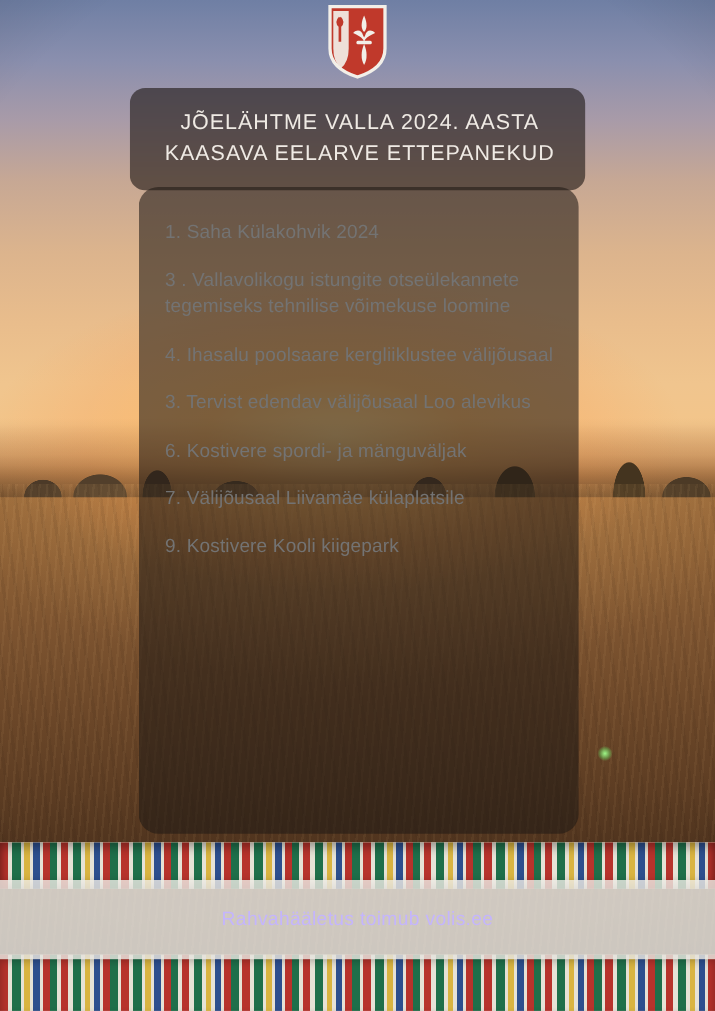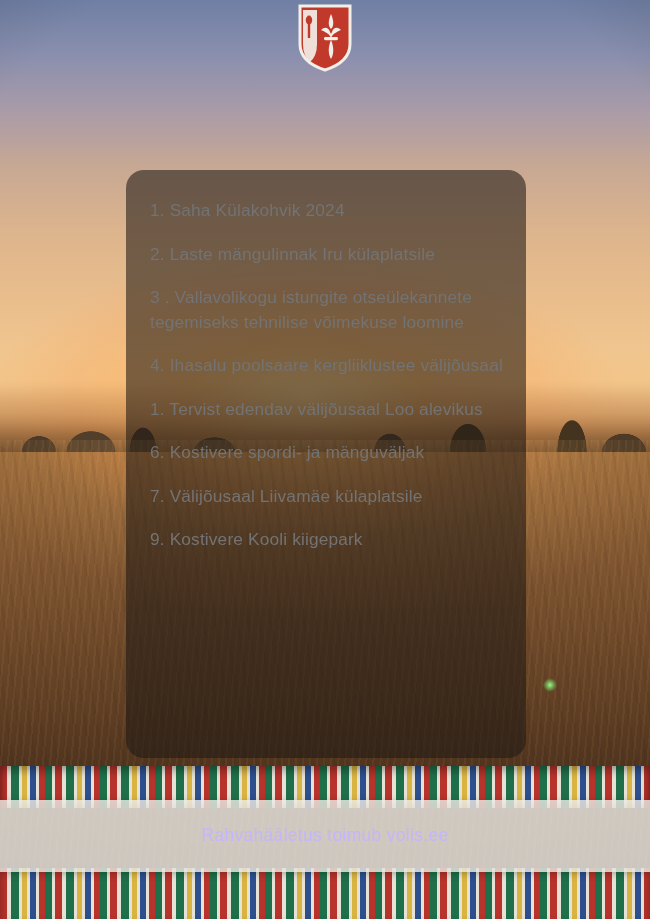--- a/index.html
+++ b/index.html
@@ -221,28 +221,31 @@
       <path d="M12 12 L12 34 M12 12 Q8 16 12 20 M12 12 Q16 16 12 20" stroke="#c0392b" stroke-width="2.4" fill="none"></path>
       <g fill="#f2efe8">
         <path d="M34 10 C31 17 31 22 34 25 C37 22 37 17 34 10 Z"></path>
         <path d="M24 26 C28 22 32 24 33 28 L34 30 L35 28 C36 24 40 22 44 26 C40 28 37 29 35 32 L34 34 L33 32 C31 29 28 28 24 26 Z"></path>
         <rect x="27" y="33" width="14" height="3.2" rx="1.4"></rect>
         <path d="M34 36 C31 43 31 50 34 55 C37 50 37 43 34 36 Z"></path>
       </g>
     </svg>
   </div>
 
+  <div class="title-card">
+    <div class="line">JÕELÄHTME VALLA 2024. AASTA</div>
+    <div class="line">KAASAVA EELARVE  ETTEPANEKUD</div>
+  </div>
 
   <div class="list-card">
     <ol>
       <li class="list-item">1. Saha Külakohvik 2024</li>
-      <li class="list-item">2. Laste mängulinnak Iru külaplatsile</li>
       <li class="list-item">3 . Vallavolikogu istungite otseülekannete tegemiseks tehnilise võimekuse loomine</li>
       <li class="list-item">4. Ihasalu poolsaare kergliiklustee välijõusaal</li>
-      <li class="list-item">1. Tervist edendav välijõusaal Loo alevikus</li>
+      <li class="list-item">3. Tervist edendav välijõusaal Loo alevikus</li>
       <li class="list-item">6. Kostivere spordi- ja mänguväljak</li>
       <li class="list-item">7. Välijõusaal Liivamäe külaplatsile</li>
       <li class="list-item">9. Kostivere Kooli kiigepark</li>
     </ol>
   </div>
 
   <div class="ribbon"></div>
   <div class="ribbon2"></div>
 
   <div class="footer">

